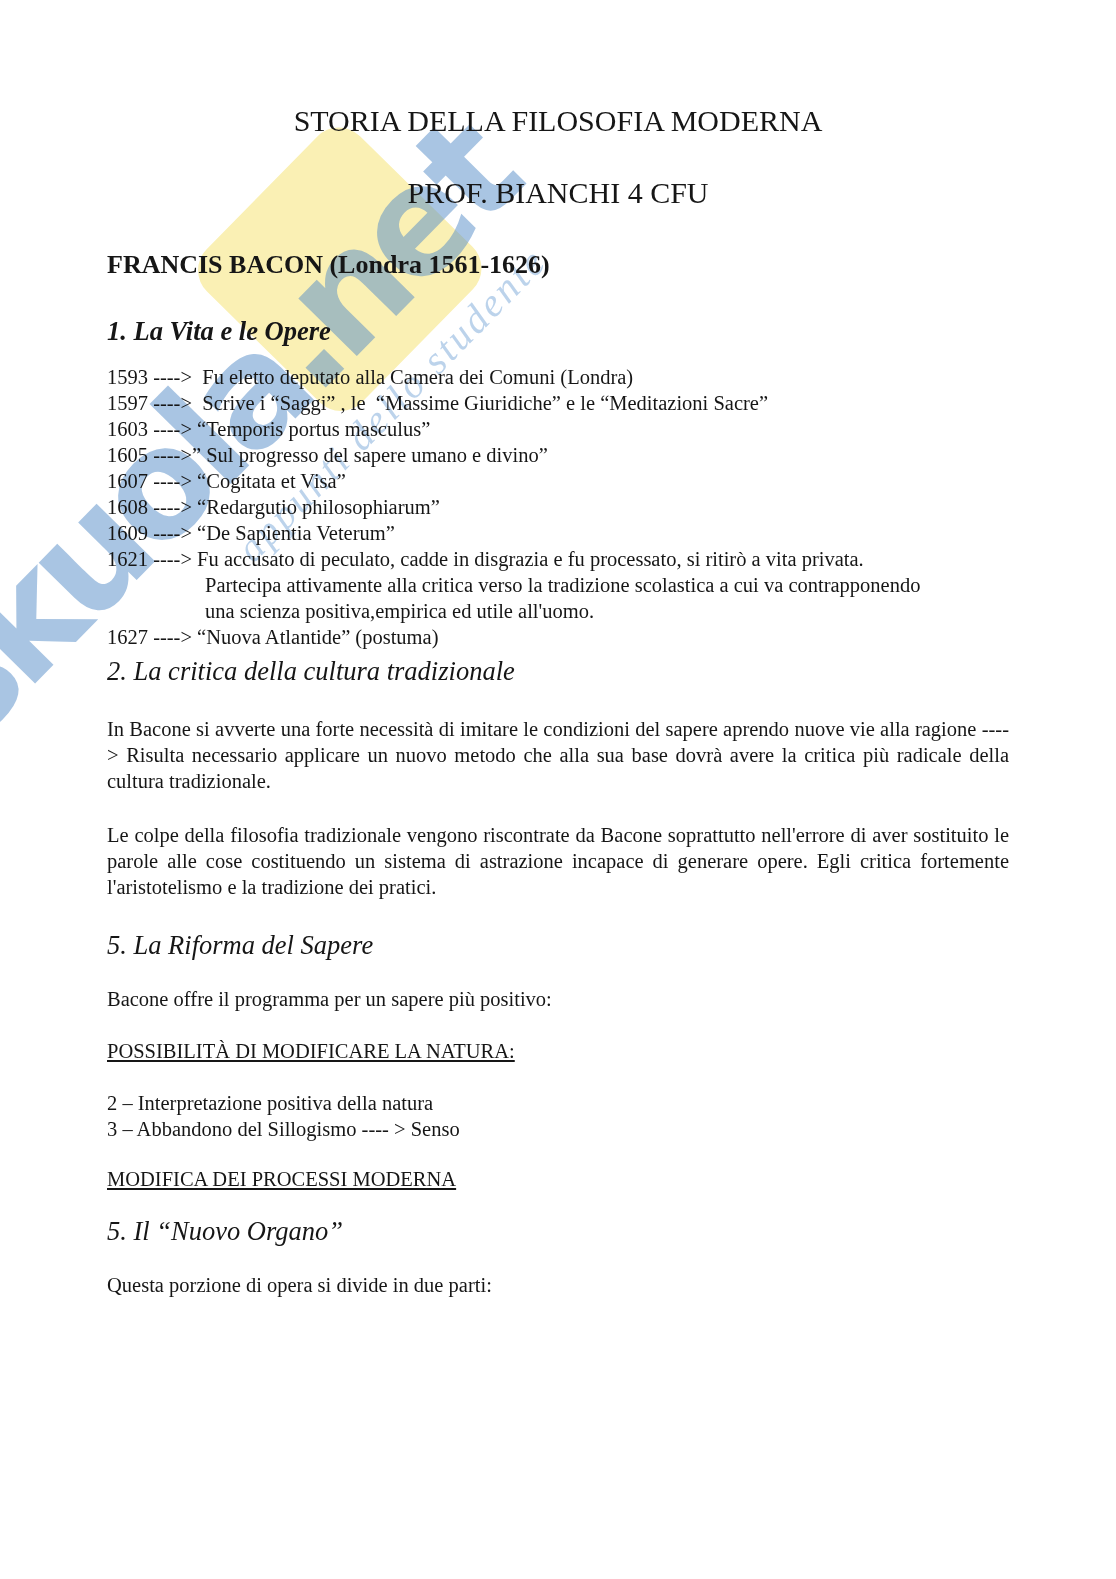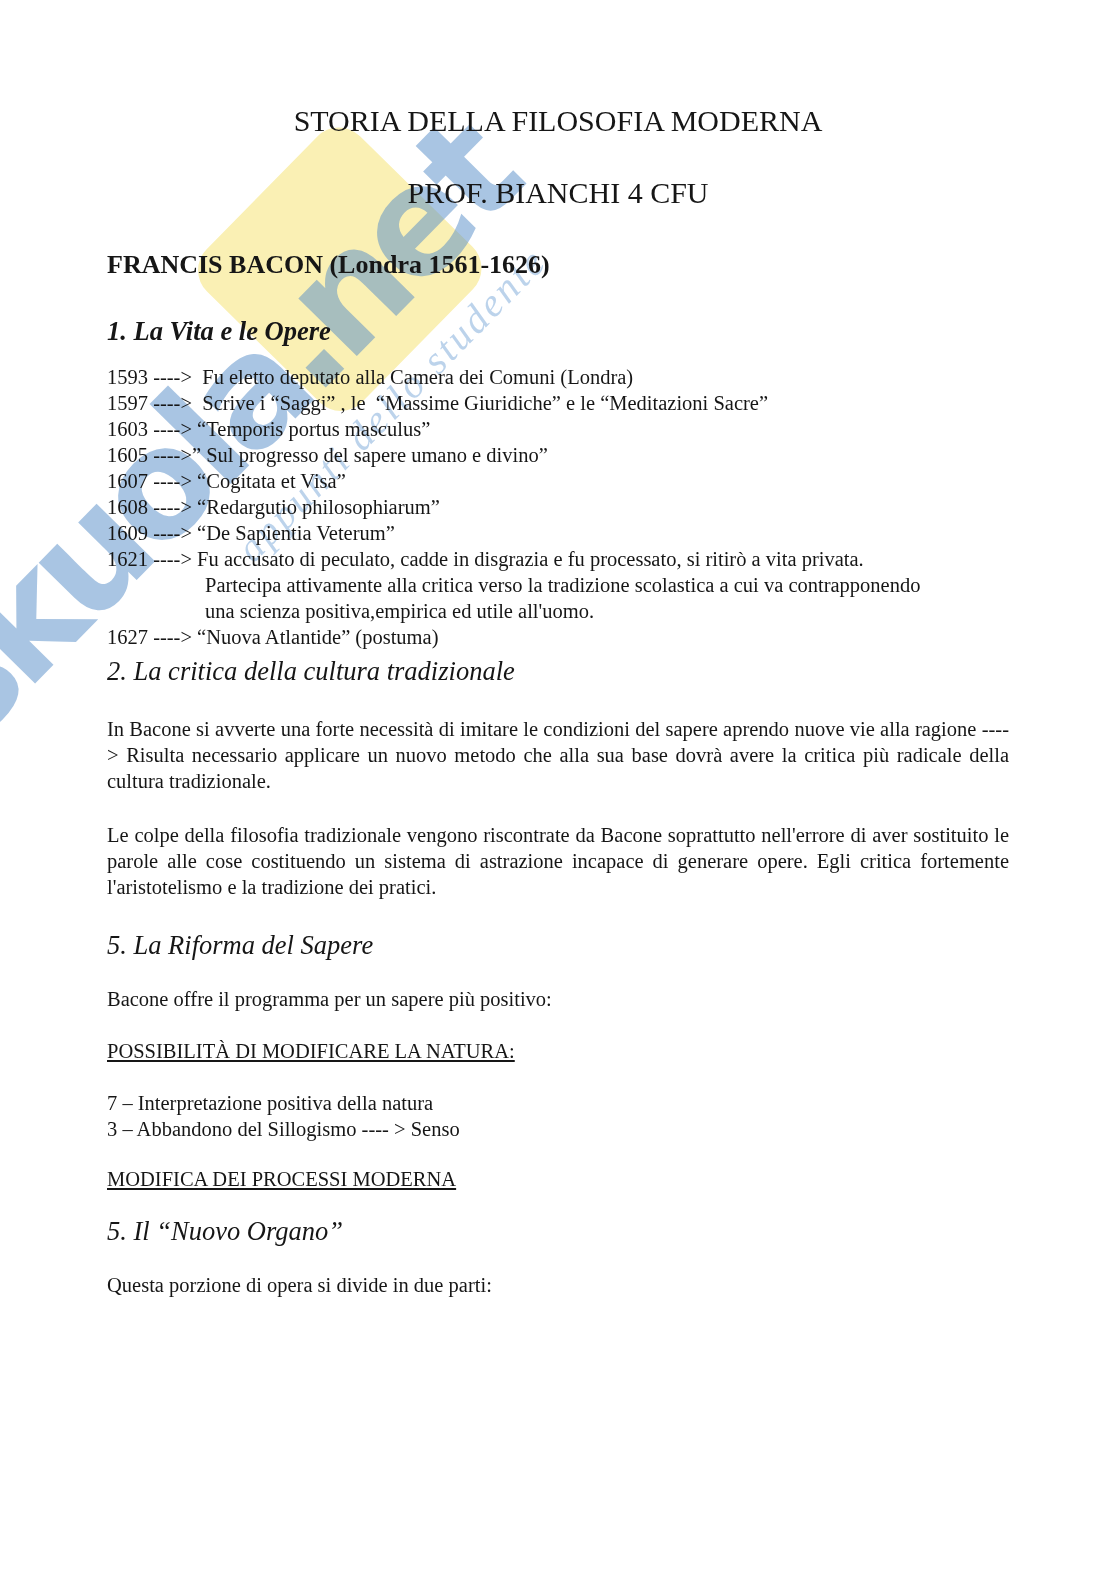--- a/index.html
+++ b/index.html
@@ -152,21 +152,21 @@
     <p class="para">In Bacone si avverte una forte necessità di imitare le condizioni del sapere aprendo nuove vie alla ragione ----&gt; Risulta necessario applicare un nuovo metodo che alla sua base dovrà avere la critica più radicale della cultura tradizionale.</p>
     <p class="para">Le colpe della filosofia tradizionale vengono riscontrate da Bacone soprattutto nell'errore di aver sostituito le parole alle cose costituendo un sistema di astrazione incapace di generare opere. Egli critica fortemente l'aristotelismo e la tradizione dei pratici.</p>
 
     <h4 class="sec-heading" id="sec3-heading">5. La Riforma del Sapere</h4>
 
     <p class="intro-line">Bacone offre il programma per un sapere più positivo:</p>
 
     <p class="underline-heading" id="sub1-heading">POSSIBILITÀ DI MODIFICARE LA NATURA:</p>
 
     <div class="list">
-      <p class="list-item">7 – Interpretazione positiva della natura</p>
+      <p class="list-item">2 – Interpretazione positiva della natura</p>
       <p class="list-item">3 – Abbandono del Sillogismo ---- &gt; Senso</p>
     </div>
 
     <p class="underline-heading" id="sub2-heading">MODIFICA DEI PROCESSI MODERNA</p>
 
 
     <h4 class="sec-heading" id="sec4-heading">5. Il “Nuovo Organo”</h4>
 
     <p class="final-line">Questa porzione di opera si divide in due parti:</p>
 

